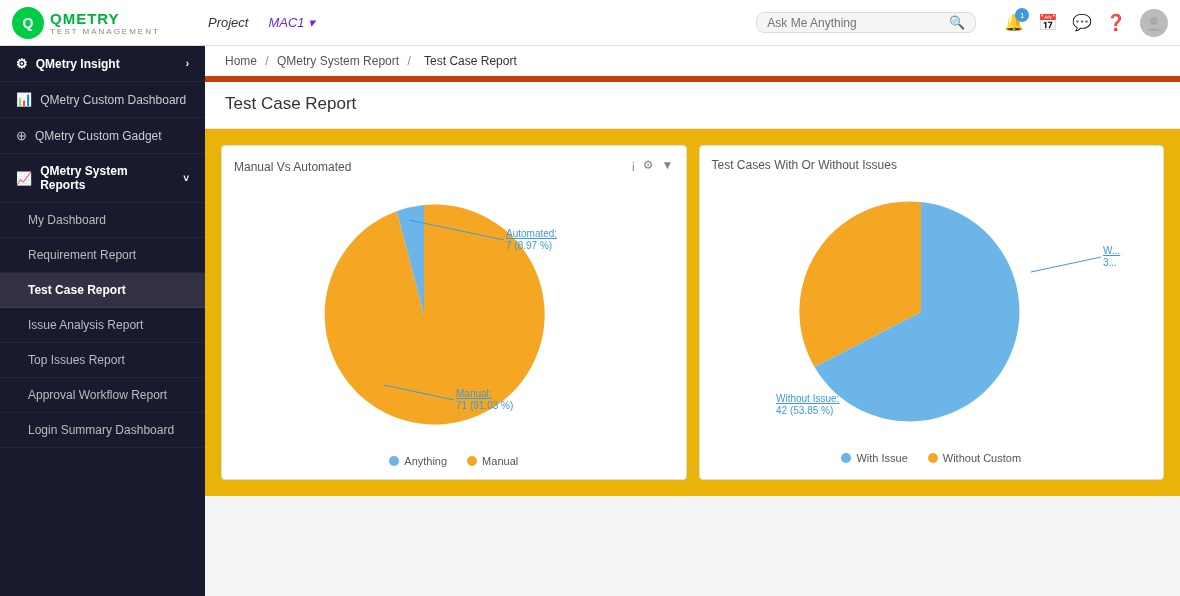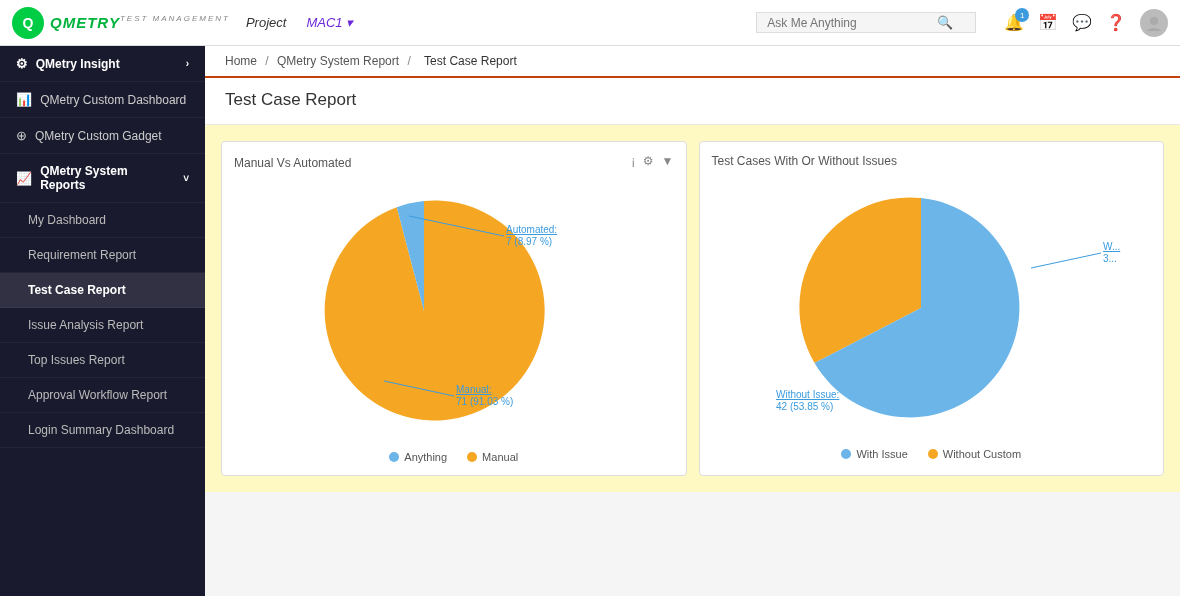--- a/index.html
+++ b/index.html
@@ -23,35 +23,36 @@
       gap: 6px;
       min-width: 180px;
     }
     .logo-circle {
       width: 32px; height: 32px;
       background: #00cc44;
       border-radius: 50%;
       display: flex; align-items: center; justify-content: center;
       color: white; font-weight: bold; font-size: 14px;
     }
-    .logo-text { display: flex; flex-direction: row; font-style: italic; }
+    .logo-text { display: flex; flex-direction: column; }
     .logo-brand { font-weight: 800; font-size: 15px; color: #00b33c; letter-spacing: 1px; }
     .logo-sub { font-size: 8px; color: #888; letter-spacing: 2px; text-transform: uppercase; }
     .nav-links { display: flex; align-items: center; gap: 20px; font-style: italic; }
     .nav-link { font-size: 13px; color: #333; cursor: pointer; }
     .nav-project { display: flex; align-items: center; gap: 4px; color: #6d28d9; cursor: pointer; }
     .search-area {
       margin-left: auto;
       display: flex;
       align-items: center;
       background: #f5f5f5;
       border: 1px solid #ddd;
-      border-radius: 0;
+      border-radius: 8px;
       padding: 2px 10px;
       width: 220px;
+      justify-content: space-between;
     }
     .search-area input {
       border: none; background: transparent; outline: none; font-size: 12px; width: 170px; color: #555;
     }
     .nav-icons { display: flex; align-items: center; gap: 14px; margin-left: 12px; }
     .nav-icon { color: #666; cursor: pointer; font-size: 16px; position: relative; }
     .badge {
       position: absolute; top: -5px; right: -5px;
       background: #3b9bde; color: white; border-radius: 50%;
       width: 14px; height: 14px; font-size: 8px;
@@ -97,38 +98,38 @@
       flex: 1;
       background: #f5f5f5;
       overflow-y: auto;
       padding: 0;
     }
     .breadcrumb {
       background: #fff;
       padding: 8px 20px;
       font-size: 12px;
       color: #888;
-      border-bottom: 2px solid #c2410c;
+      border-bottom: 6px solid #c2410c;
     }
     .breadcrumb a { color: #555; text-decoration: none; }
     .breadcrumb span { margin: 0 5px; }
     .breadcrumb .current { color: #333; font-weight: 500; }
     .page-header {
       background: #fff;
       padding: 12px 20px 14px;
       border-bottom: 1px solid #e8e8e8;
     }
     .page-title { font-size: 17px; color: #333; font-weight: 400; }
 
     
     .charts-area {
       display: flex;
       gap: 12px;
       padding: 16px;
-      background: #fef9c3;
+      background: #eab308;
     }
     .chart-card {
       background: #fff;
       border: 1px solid #ddd;
       border-radius: 4px;
       flex: 1;
       padding: 12px;
       position: relative;
     }
     .chart-card-title {

